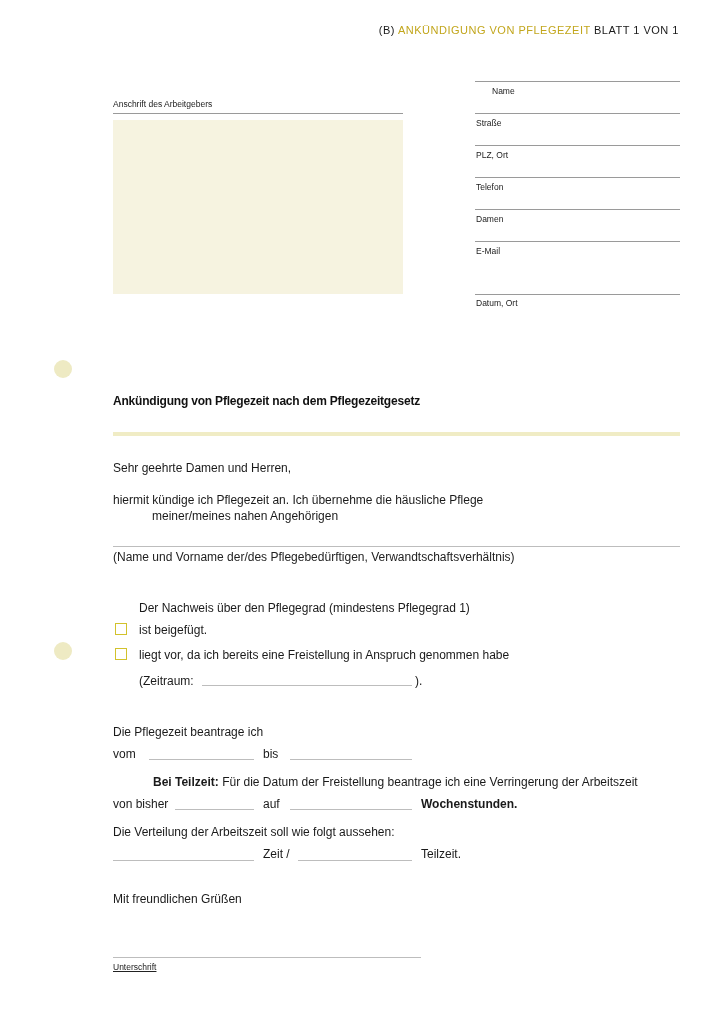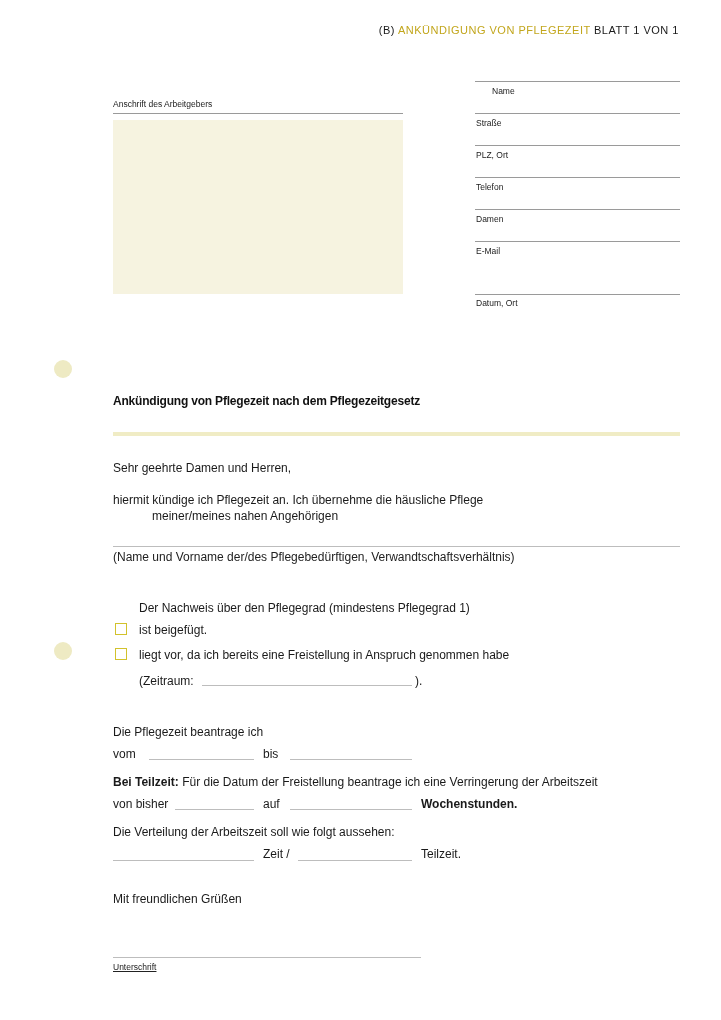--- a/index.html
+++ b/index.html
@@ -10,21 +10,21 @@
   .header .accent { color:#c2a61c; }
   .small { font-size:8.5px; color:#222; }
   .line { position:absolute; height:1px; background:#9a9a9a; }
   .lightline { position:absolute; height:1px; background:#bdbdbd; }
   .addr-box { left:113px; top:120px; width:290px; height:174px; background:#f6f3e0; }
   .dot { width:18px; height:18px; border-radius:50%; background:#eeeac3; }
   .title { left:113px; top:394px; font-size:12px; font-weight:bold; color:#111; letter-spacing:-0.2px; }
   .rule { left:113px; top:432px; width:567px; height:4px; background:#f0ecc5; }
   .body { font-size:12px; color:#1a1a1a; }
   .cb { width:12px; height:12px; border:1.2px solid #d2c22c; background:#fff; box-sizing:border-box; }
-  .bold { font-weight:bold; }
+  .bold { font-weight:bold;margin-left:40px; }
 </style>
 </head>
 <body>
 
 <div class="abs header">
   <span>(B)</span>
   <span class="accent">ANKÜNDIGUNG VON PFLEGEZEIT</span>
   <span>BLATT 1 VON 1</span>
 </div>
 

